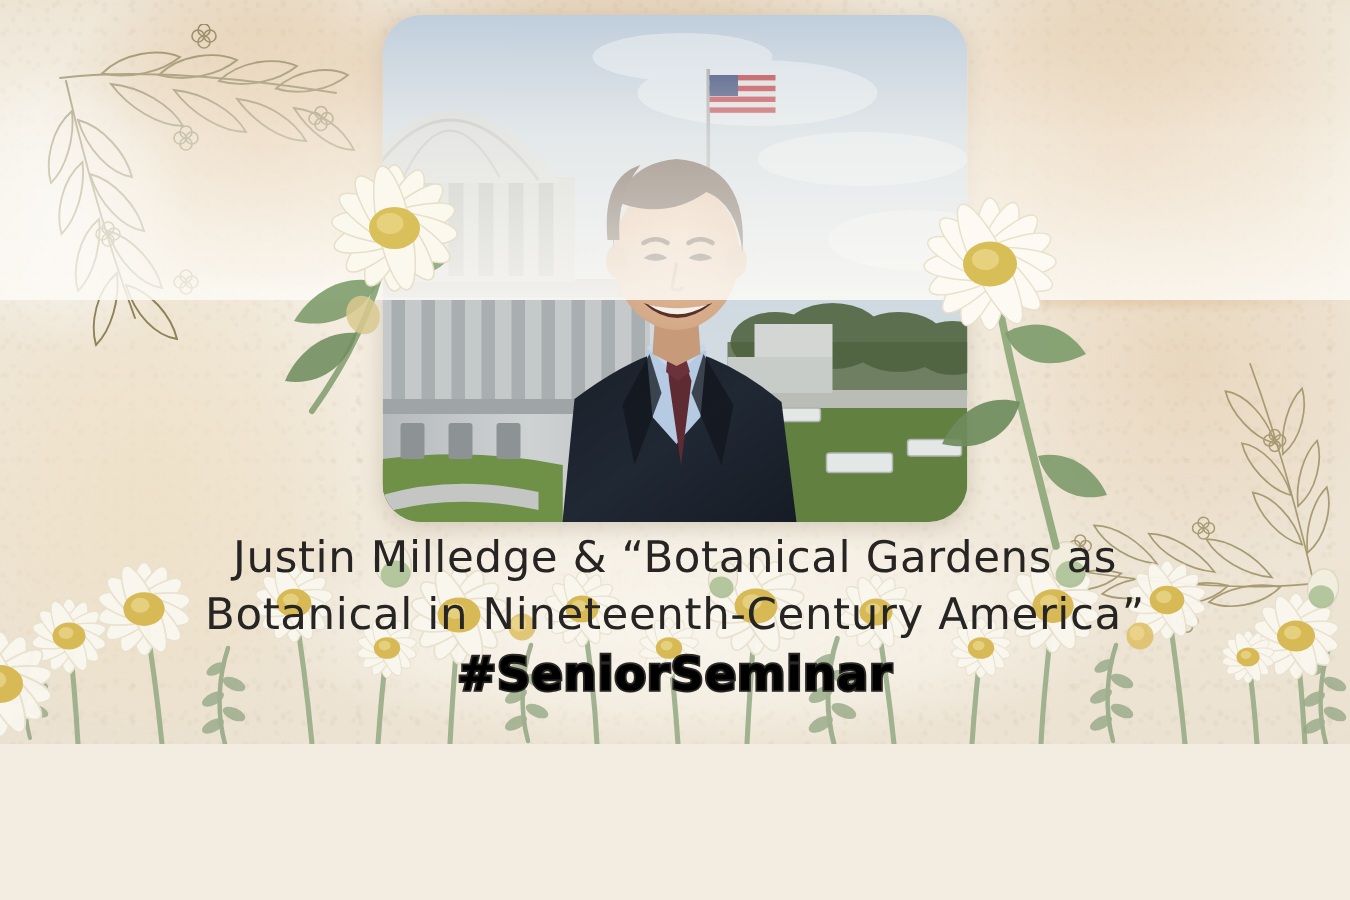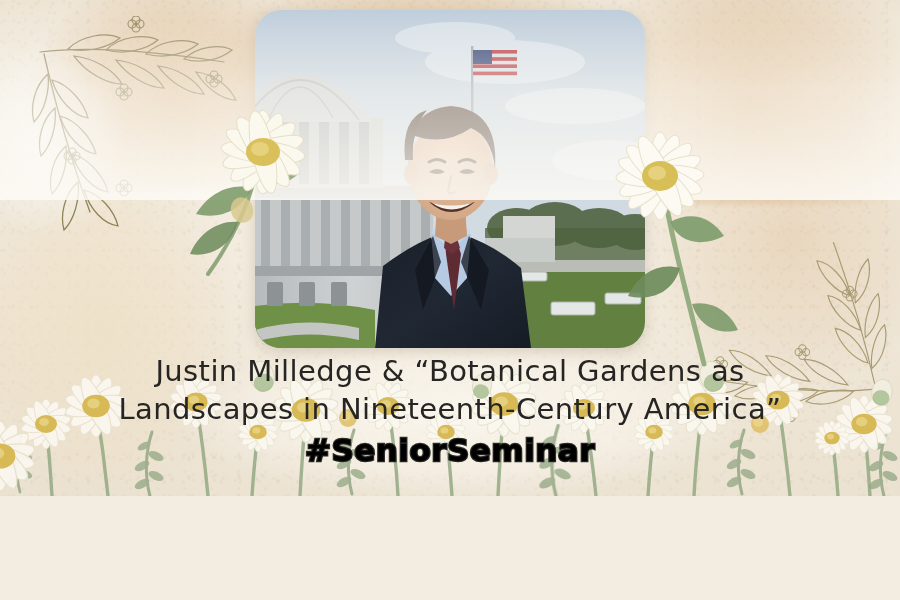--- a/index.html
+++ b/index.html
@@ -523,17 +523,17 @@
       <circle cx="346" cy="110" r="5" fill="#ECD78D" opacity=".8"></circle>
       <circle cx="760" cy="118" r="9" fill="#DDBE63" opacity=".85"></circle>
       <circle cx="758" cy="116" r="5" fill="#ECD78D" opacity=".8"></circle>
     </g>
 
     <rect x="0" y="0" width="900" height="190" fill="url(#_none)"></rect>
   </svg>
 
   <div id="text-block">
     <div class="title-line">Justin Milledge &amp; “Botanical Gardens as</div>
-    <div class="title-line">Landscapes in Nineteenth-Century America”</div>
+    <div class="title-line">Botanical in Nineteenth-Century America”</div>
     <div id="hashtag">#SeniorSeminar</div>
   </div>
 
 </div>
 
 </body></html>

